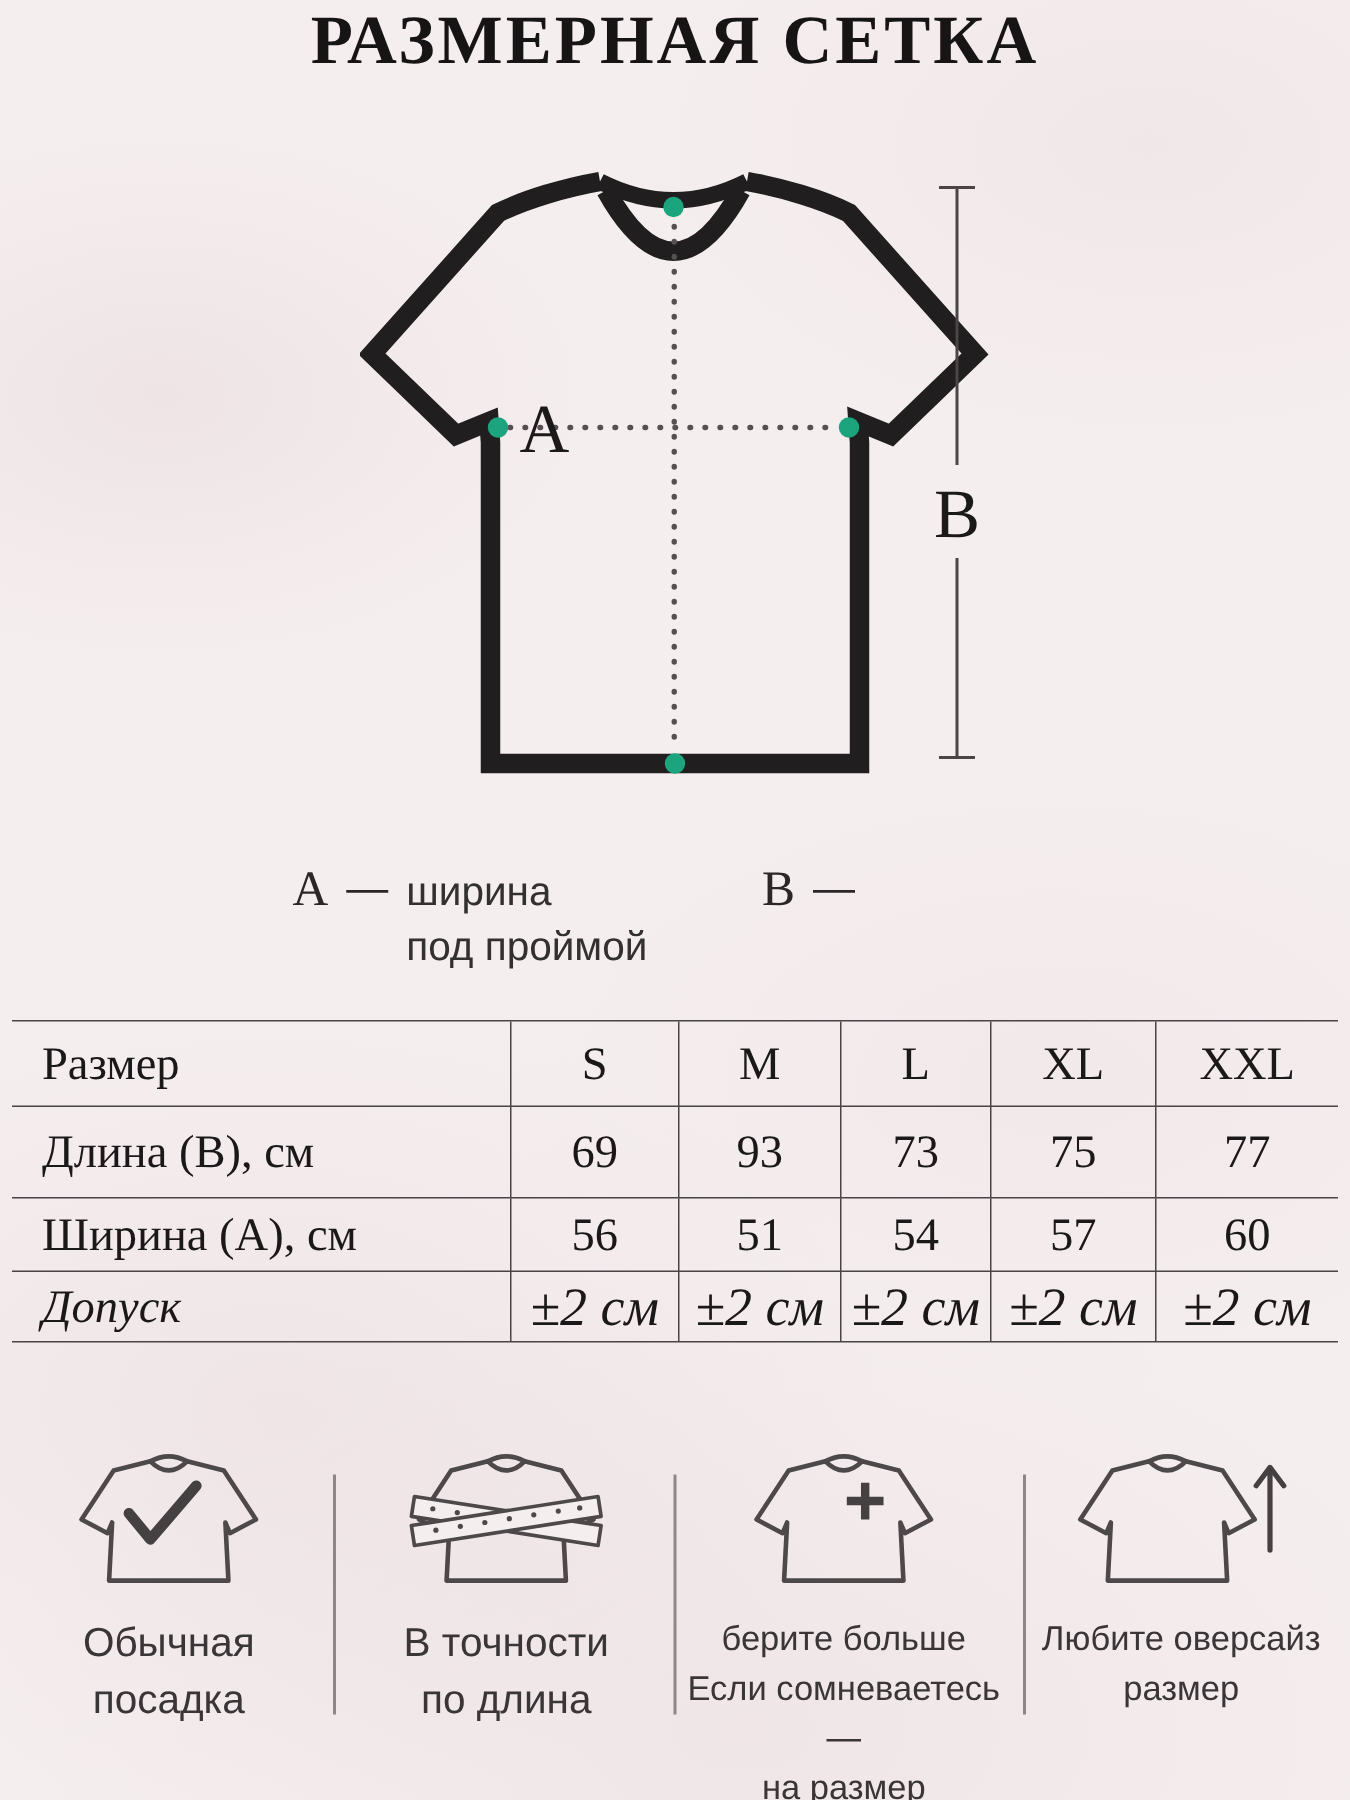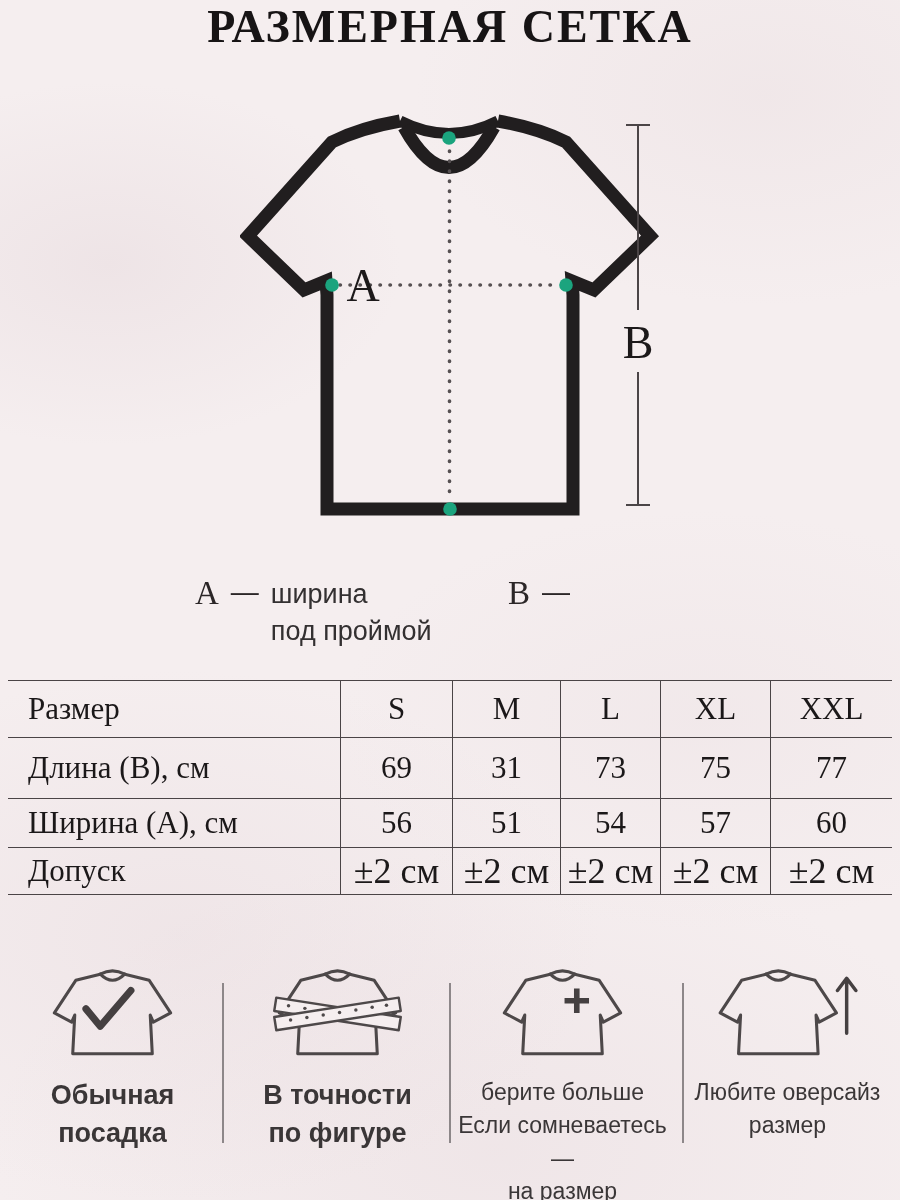--- a/index.html
+++ b/index.html
@@ -42,28 +42,28 @@
     grid-template-rows:57px 61px 49px 46px;
     border-top:1px solid #4a4446;border-bottom:1px solid #4a4446;
     color:#1b1819;
   }
   .cell{
     display:flex;align-items:center;justify-content:center;
     font-size:31px;border-bottom:1px solid #4a4446;
   }
   .cell.rlabel{justify-content:flex-start;padding-left:20px;}
   .cell.vline{border-left:1px solid #4a4446;}
-  .cell.lastrow{border-bottom:none;}
+  .cell.lastrow{border-bottom:none;font-style:italic;}
   .cell.tol{font-size:36px;}
   
   .fit-guide{position:absolute;left:0;top:952px;width:900px;display:grid;grid-template-columns:225px 225px 225px 225px;}
   .fit-cell{display:flex;flex-direction:column;align-items:center;}
   .fit-icon{height:102px;margin-top:12px;}
   .fit-lines{margin-top:10px;text-align:center;font-family:"Liberation Sans", sans-serif;color:#3a3637;}
-  .fit-lines.big{font-size:27px;line-height:38px;font-weight:bold;}
+  .fit-lines.big{font-size:27px;line-height:38px;}
   .fit-lines.small{font-size:23px;line-height:33px;}
   .vdivider{position:absolute;width:2px;background:#8d8789;top:983px;height:160px;}
   .icon-stroke{fill:none;stroke:#4d4849;stroke-width:3;stroke-linejoin:round;stroke-linecap:round;}
   .icon-fill-bg{fill:#f5eeef;stroke:#4d4849;stroke-width:2.4;stroke-linejoin:round;}
   .icon-thick{fill:none;stroke:#454041;stroke-linecap:round;stroke-linejoin:round;}
 </style>
 </head>
 <body>
 
 <div class="paper"></div>
@@ -117,21 +117,21 @@
 <div class="size-table">
   <div class="cell rlabel">Размер</div>
   <div class="cell vline">S</div>
   <div class="cell vline">M</div>
   <div class="cell vline">L</div>
   <div class="cell vline">XL</div>
   <div class="cell vline">XXL</div>
 
   <div class="cell rlabel">Длина (B), см</div>
   <div class="cell vline">69</div>
-  <div class="cell vline">31</div>
+  <div class="cell vline">93</div>
   <div class="cell vline">73</div>
   <div class="cell vline">75</div>
   <div class="cell vline">77</div>
 
   <div class="cell rlabel">Ширина (A), см</div>
   <div class="cell vline">56</div>
   <div class="cell vline">51</div>
   <div class="cell vline">54</div>
   <div class="cell vline">57</div>
   <div class="cell vline">60</div>
@@ -171,21 +171,21 @@
           <circle cx="40" cy="52.5" r="1.7" fill="#4d4849"></circle>
         <circle cx="56" cy="50" r="1.7" fill="#4d4849"></circle>
           <circle cx="72" cy="47.5" r="1.7" fill="#4d4849"></circle>
         <circle cx="88" cy="45" r="1.7" fill="#4d4849"></circle>
           <circle cx="104" cy="42.5" r="1.7" fill="#4d4849"></circle>
         <circle cx="118" cy="40.5" r="1.7" fill="#4d4849"></circle>
       </g>
     </svg>
     <div class="fit-lines big">
       <div>В точности</div>
-      <div>по фигуре</div>
+      <div>по длина</div>
     </div>
   </div>
 
   <div class="fit-cell">
     <svg class="fit-icon" width="143" height="102" viewBox="0 0 140 100">
       <use href="#tee-g"></use>
       <path class="icon-thick" style="stroke-width:5.5;stroke-linecap:butt" d="M84,24 V48 M72,36 H96"></path>
     </svg>
     <div class="fit-lines small">
       <div>берите больше</div>

